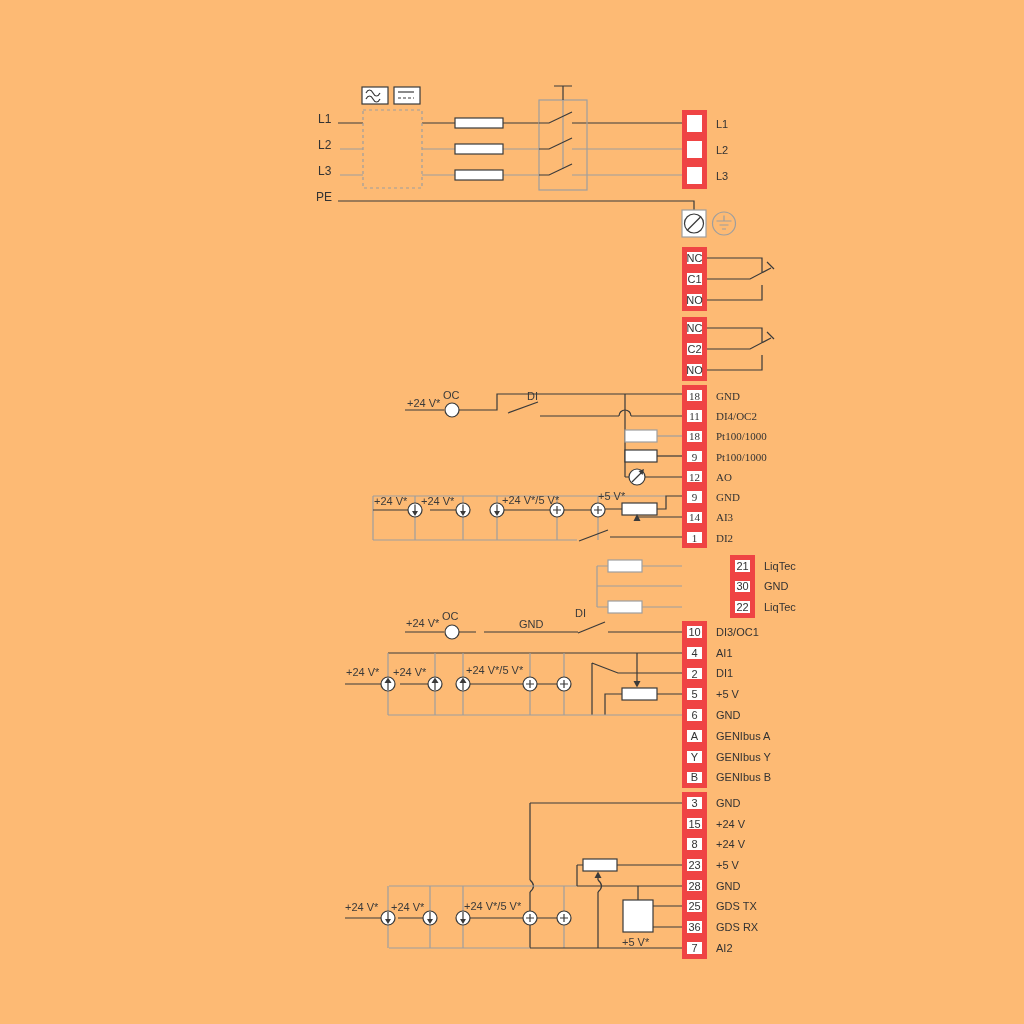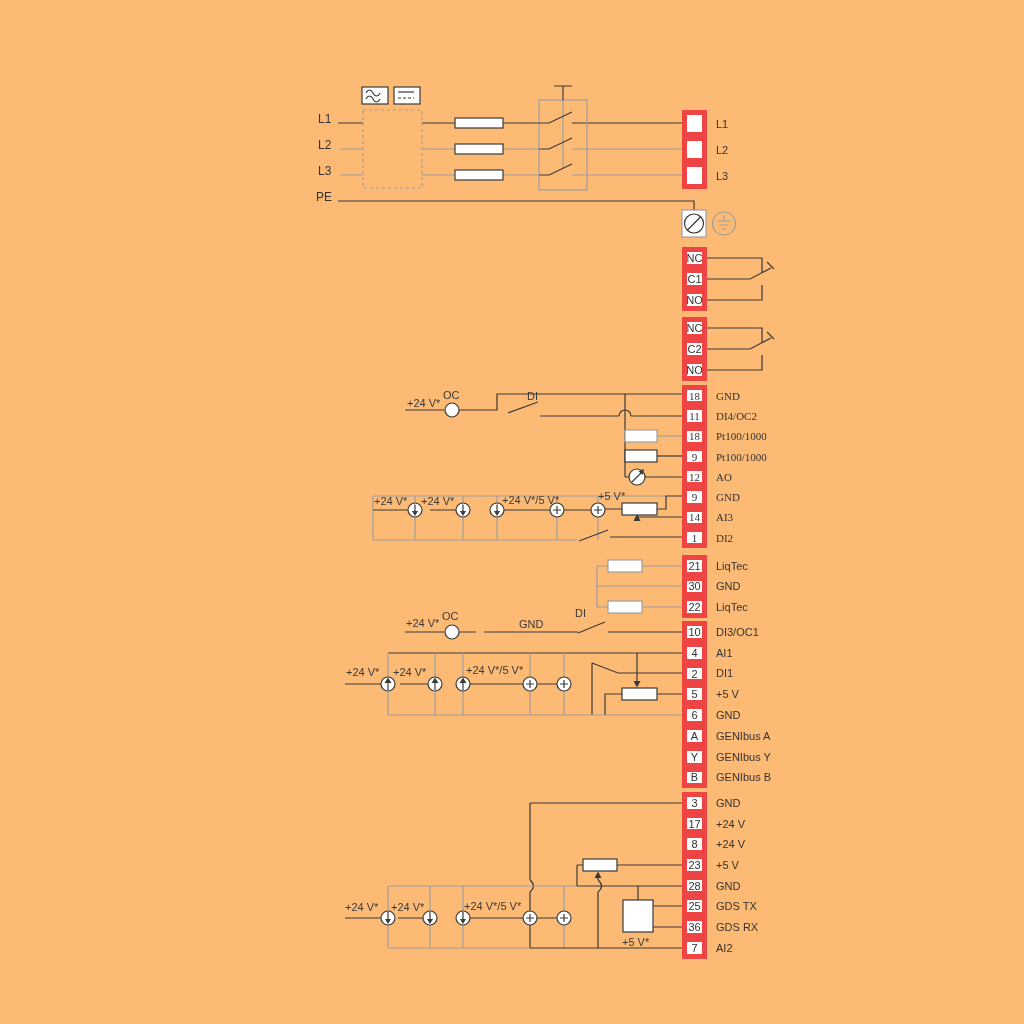--- a/index.html
+++ b/index.html
@@ -13,21 +13,21 @@
   .fillD{fill:#3a3a3a;stroke:none;}
   .plbl{position:absolute;font-size:12px;color:#333;white-space:nowrap;}
   .ilbl{position:absolute;font-size:11px;color:#3a3a3a;white-space:nowrap;}
   .tg{position:absolute;left:682px;}
   .trow{display:flex;align-items:stretch;}
   .trow + .trow{margin-top:-1px;}
   .cell{width:25px;border:5px solid #ef4444;background:#fff;display:flex;align-items:center;
         justify-content:center;font-size:11px;color:#333;box-sizing:border-box;}
   .tlbl{margin-left:9px;display:flex;align-items:center;font-size:11px;color:#333;white-space:nowrap;}
   .lb .trow{height:27px;} .rl .trow{height:22px;} .g1 .trow{height:21.3px;}
-  .lq .trow{height:21.5px;} .g2 .trow{height:21.8px;text-align:right;} .g3 .trow{height:21.7px;}
+  .lq .trow{height:21.5px;margin-left:48px;} .g2 .trow{height:21.8px;text-align:right;} .g3 .trow{height:21.7px;}
 </style>
 </head>
 <body>
 
 <div id="stage">
 
   <svg id="wires" width="1024" height="1024" viewBox="0 0 1024 1024">
 
     <g>
       <path class="d" d="M338,123 H363 M422,123 H455 M503,123 H539 M572,123 H682"></path>
@@ -291,21 +291,21 @@
         <div class="tlbl">GENIbus B</div>
       </div>
   </div>
 
   <div class="tg g3" style="top:792px;">
     <div class="trow">
         <div class="cell">3</div>
         <div class="tlbl">GND</div>
       </div>
     <div class="trow">
-        <div class="cell">17</div>
+        <div class="cell">15</div>
         <div class="tlbl">+24 V</div>
       </div>
     <div class="trow">
         <div class="cell">8</div>
         <div class="tlbl">+24 V</div>
       </div>
     <div class="trow">
         <div class="cell">23</div>
         <div class="tlbl">+5 V</div>
       </div>

